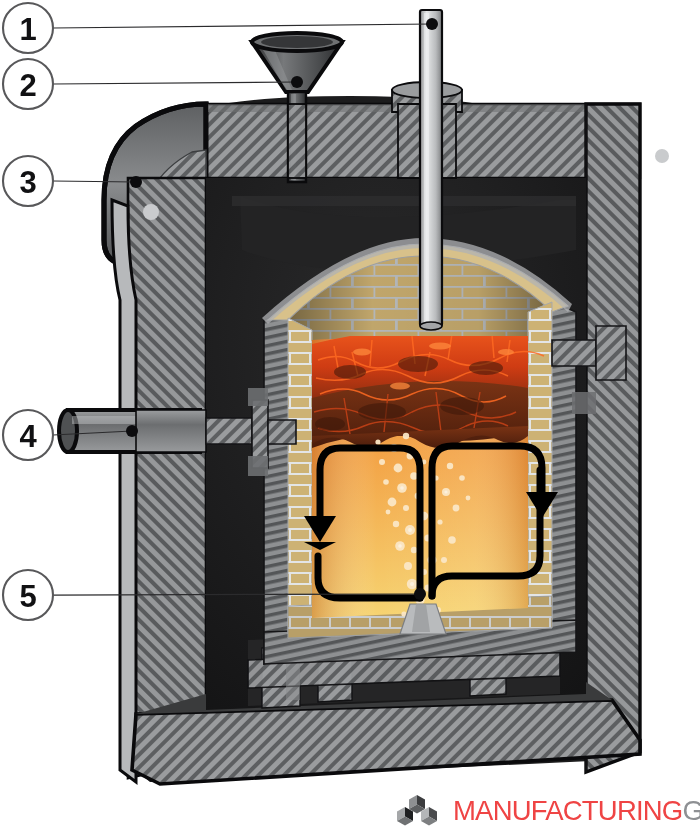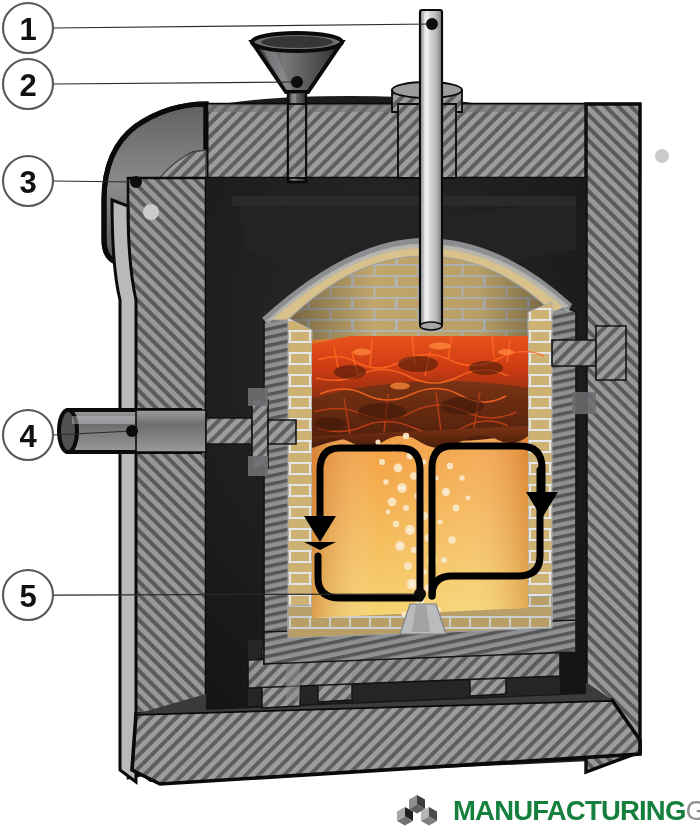--- a/index.html
+++ b/index.html
@@ -17,21 +17,21 @@
   .callout-line{stroke:#2b2b2d;stroke-width:1.25;fill:none;}
   .callout-dot{fill:#0c0c0e;}
 
   
   #brand{position:absolute;left:392px;top:789px;height:44px;
          display:flex;align-items:center;gap:11px;}
   #brandmark{width:50px;height:40px;flex:0 0 auto;}
   .brand-text{font-family:"Liberation Sans","DejaVu Sans",sans-serif;
               font-size:27.5px;letter-spacing:-0.8px;line-height:1;
               white-space:nowrap;}
-  .brand-bold{font-weight:700;color:#15803d;}
+  .brand-bold{font-weight:400;color:#ef4444;}
   .brand-light{font-weight:400;color:#8e9093;}
 </style>
 </head>
 <body>
 
 <div id="stage">
 
   <svg id="svgroot" viewBox="0 0 700 838" xmlns="http://www.w3.org/2000/svg">
     <defs>
 

